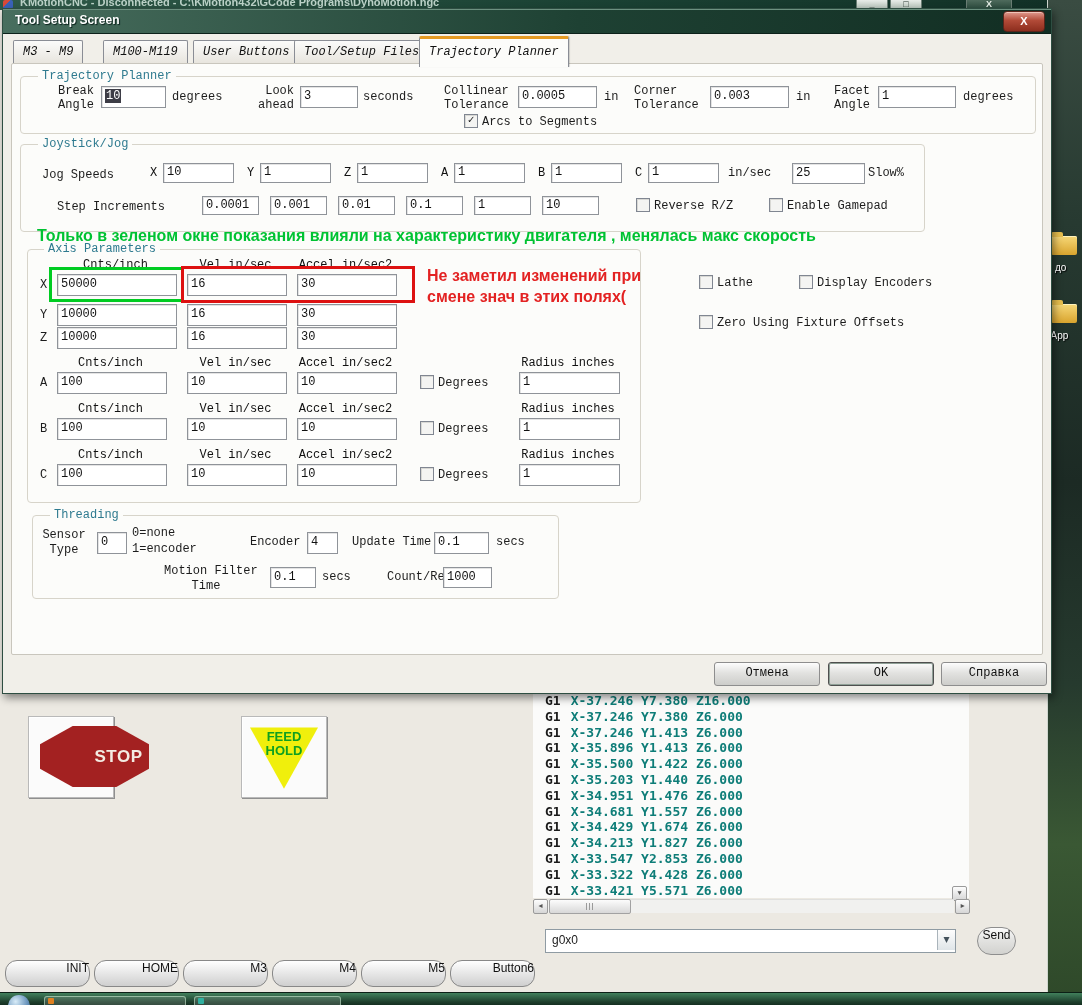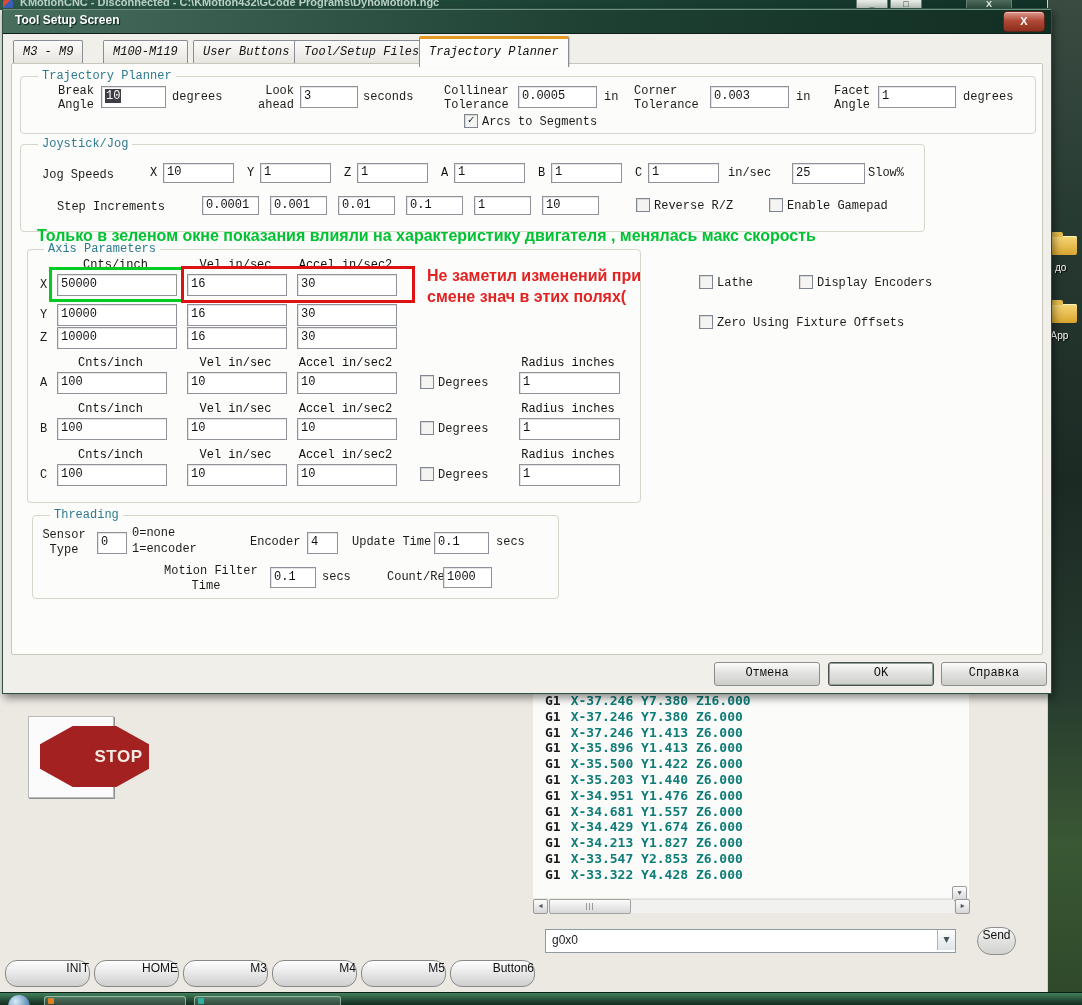--- a/index.html
+++ b/index.html
@@ -149,20 +149,25 @@
       <span class="main-title">KMotionCNC - Disconnected - C:\KMotion432\GCode Programs\DynoMotion.ngc</span>
       <div class="capbtn" style="left:856px;width:30px;">_</div>
       <div class="capbtn" style="left:890px;width:30px;">□</div>
       <div class="capbtn close" style="left:966px;width:44px;">X</div>
     </div>
 
     <div class="sq-btn" style="left:28px;top:716px;">
       <div class="stop-octagon">STOP</div>
     </div>
 
+    <div class="sq-btn" style="left:241px;top:716px;">
+      <div class="feed-tri"></div>
+      <div class="feed-text" style="top:13px;">FEED</div>
+      <div class="feed-text" style="top:27px;">HOLD</div>
+    </div>
 
     <div class="gcode-list">
 
         <div class="gcode-line"><span class="gcmd">G1</span><span class="gargs">X-37.246 Y7.380 Z16.000</span></div>
 
         <div class="gcode-line"><span class="gcmd">G1</span><span class="gargs">X-37.246 Y7.380 Z6.000</span></div>
 
         <div class="gcode-line"><span class="gcmd">G1</span><span class="gargs">X-37.246 Y1.413 Z6.000</span></div>
 
         <div class="gcode-line"><span class="gcmd">G1</span><span class="gargs">X-35.896 Y1.413 Z6.000</span></div>
@@ -176,20 +181,21 @@
         <div class="gcode-line"><span class="gcmd">G1</span><span class="gargs">X-34.681 Y1.557 Z6.000</span></div>
 
         <div class="gcode-line"><span class="gcmd">G1</span><span class="gargs">X-34.429 Y1.674 Z6.000</span></div>
 
         <div class="gcode-line"><span class="gcmd">G1</span><span class="gargs">X-34.213 Y1.827 Z6.000</span></div>
 
         <div class="gcode-line"><span class="gcmd">G1</span><span class="gargs">X-33.547 Y2.853 Z6.000</span></div>
 
         <div class="gcode-line"><span class="gcmd">G1</span><span class="gargs">X-33.322 Y4.428 Z6.000</span></div>
 
+        <div class="gcode-line"><span class="gcmd">G1</span><span class="gargs">X-33.421 Y5.571 Z6.000</span></div>
       </div>
 
     <div class="sb-box" style="left:952px;top:886px;">▼</div>
 
     <div class="sb-box" style="left:533px;top:899px;">◄</div>
     <div class="sb-track" style="left:548px;top:899px;width:406px;"></div>
     <div class="sb-thumb" style="left:549px;top:899px;"></div>
     <div class="sb-box" style="left:955px;top:899px;">►</div>
 
     <div class="combo">

